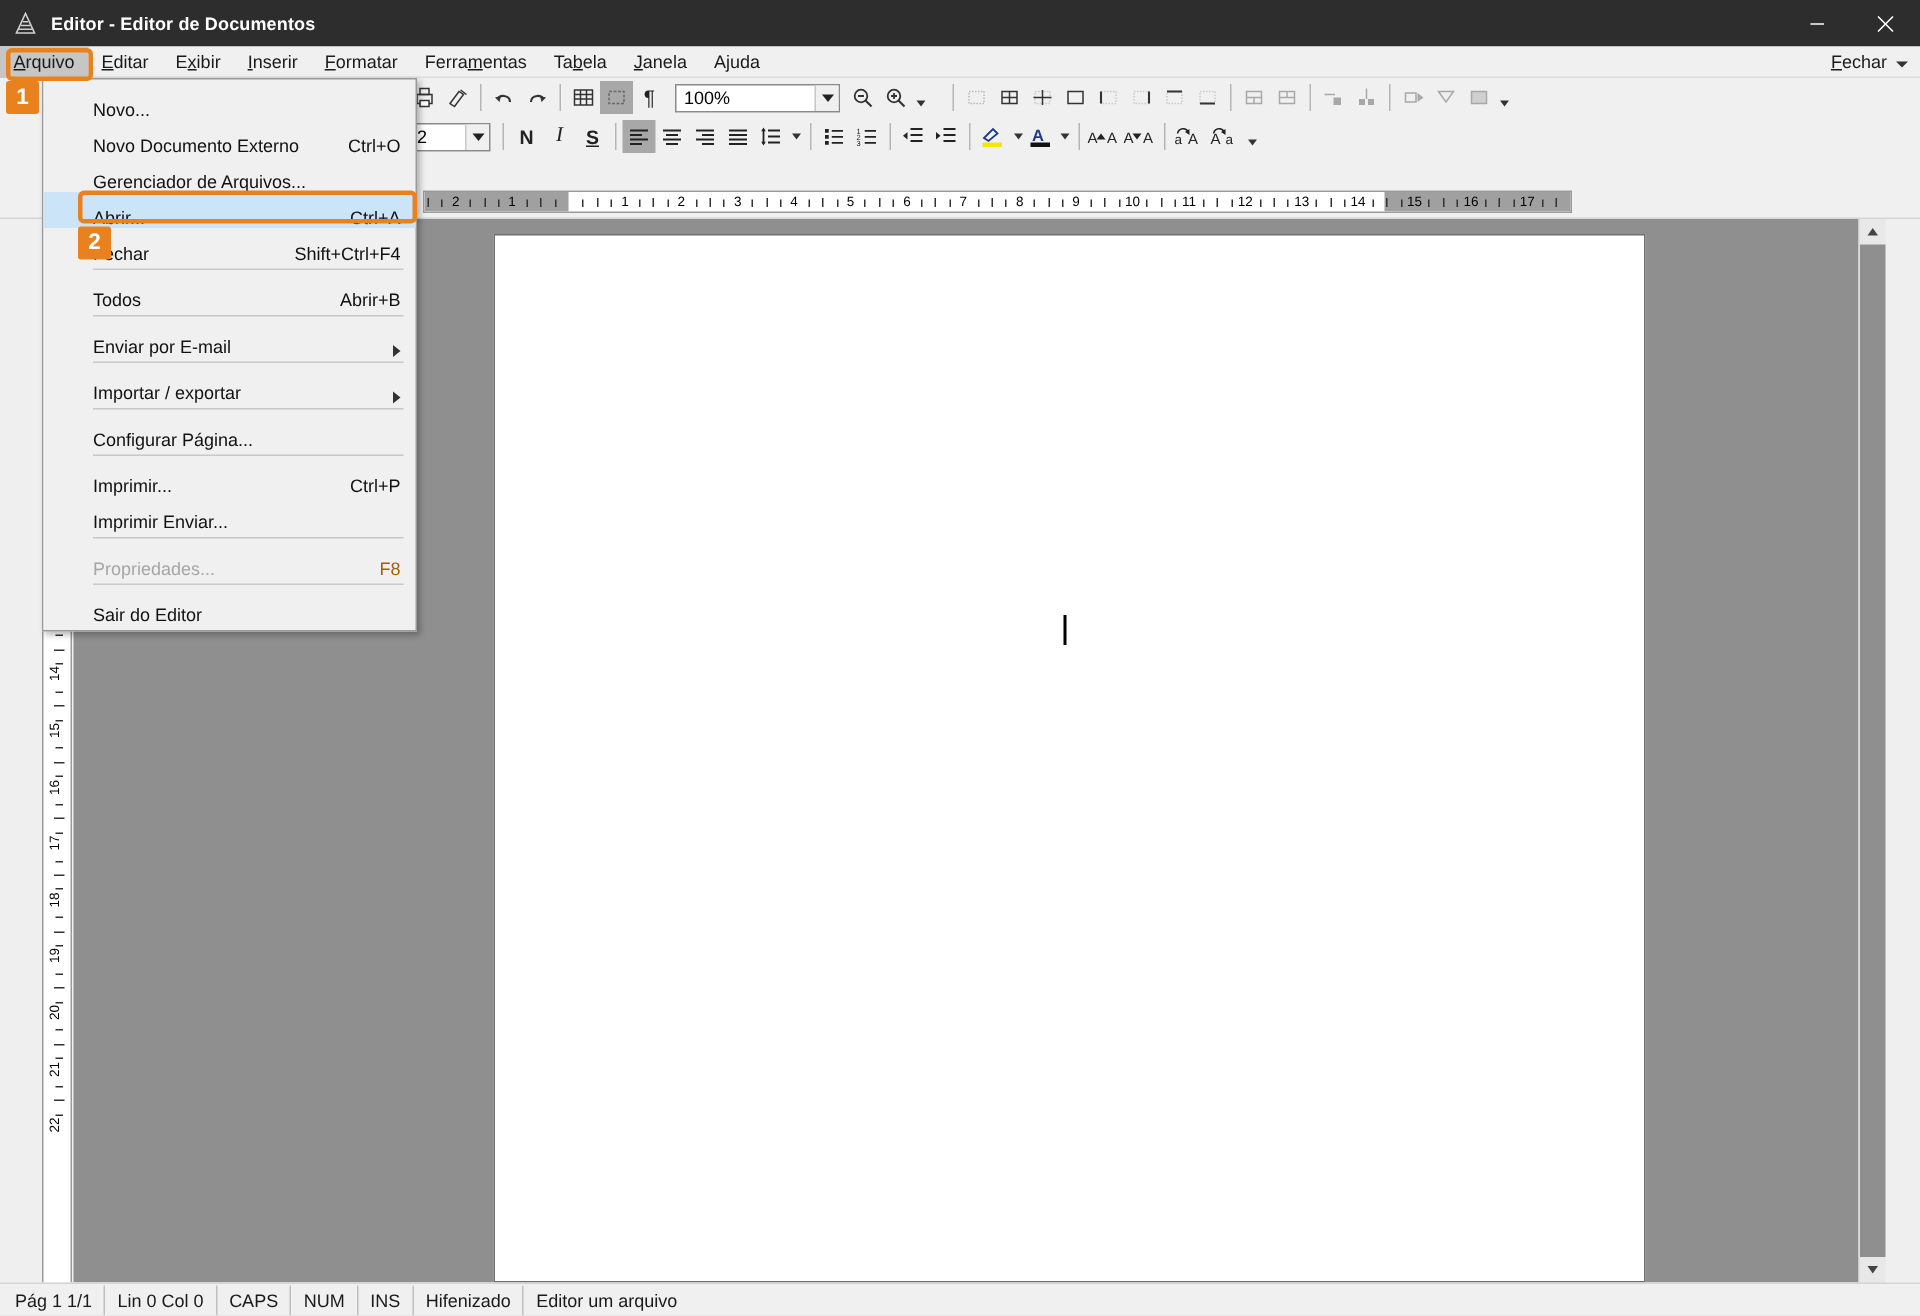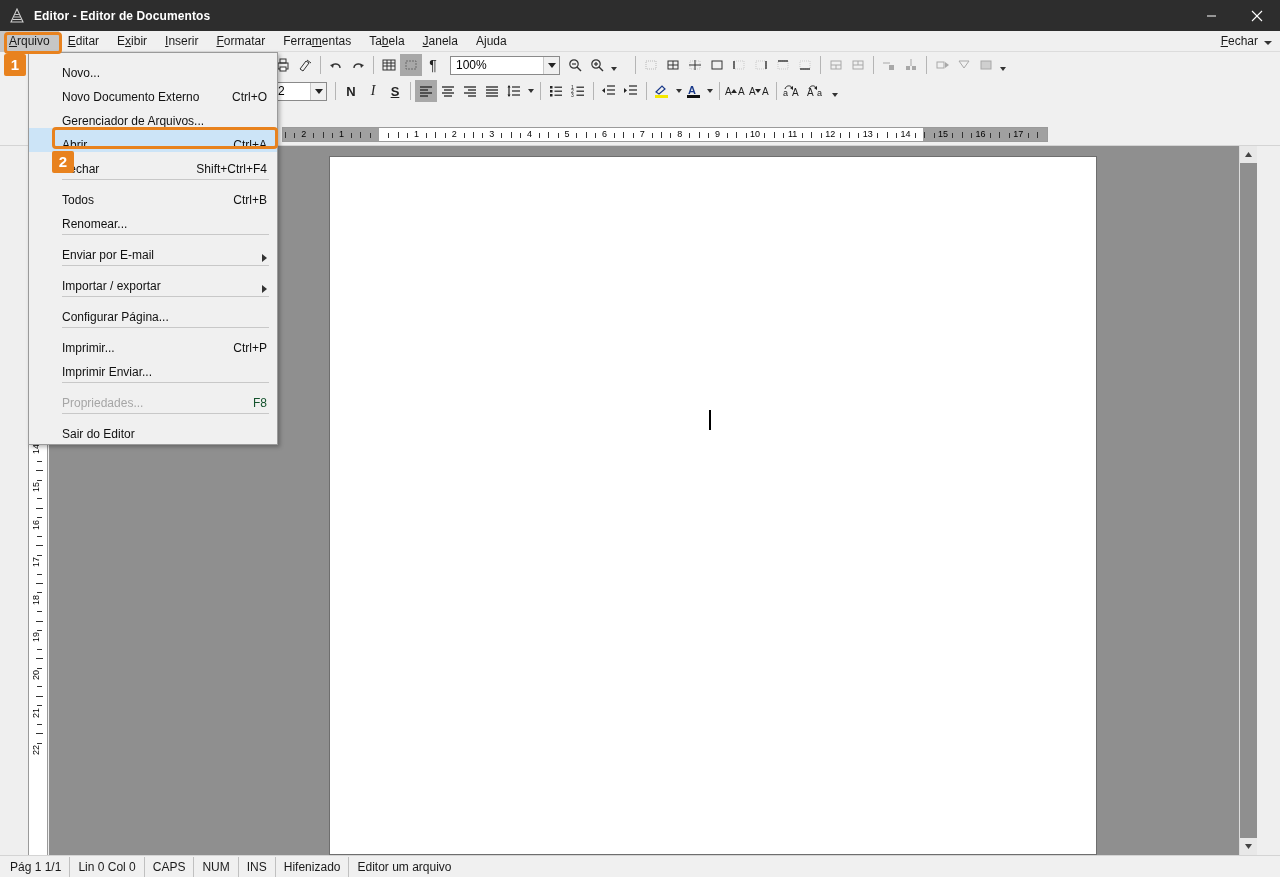--- a/index.html
+++ b/index.html
@@ -164,21 +164,21 @@
     z-index: 40;
   }
   .mrow {
     position:relative; height:24px; display:flex; align-items:flex-end;
     font-size:12px; color:#111; padding-left:33px; padding-right:10px;
   }
   .mrow.sel { background:#cce4f7; }
   .mrow.dis { color:#a6a6a6; }
   .mlabel { flex:1; white-space:nowrap; }
   .mshort { font-size:12px; color:#111; white-space:nowrap; }
-  .mrow.dis .mshort { color:#14532d; }
+  .mrow.dis .mshort { color:#a16207; }
   .msub {
     width:0;height:0;border-top:4px solid transparent;border-bottom:4px solid transparent;
     border-left:5px solid #333; margin-left:8px;
   }
   .msep { height:1px; background:#c8c8c8; margin:3px 8px 3px 33px; }
   #menu-gutter {
     position:absolute; left:0; top:0; width:28px; bottom:0; background:#f0f0f0;
   }
 
   
@@ -805,24 +805,21 @@
           <span class="mlabel">Abrir...</span>
           <span class="mshort">Ctrl+A</span>
         </div>
         <div class="mrow">
           <span class="mlabel">Fechar</span>
           <span class="mshort">Shift+Ctrl+F4</span>
         </div>
         <div class="msep"></div>
         <div class="mrow">
           <span class="mlabel">Todos</span>
-          <span class="mshort">Ctrl+B</span>
-        </div>
-        <div class="mrow">
-          <span class="mlabel">Renomear...</span>
+          <span class="mshort">Abrir+B</span>
         </div>
         <div class="msep"></div>
         <div class="mrow">
           <span class="mlabel">Enviar por E-mail</span>
           <span class="msub"></span>
         </div>
         <div class="msep"></div>
         <div class="mrow">
           <span class="mlabel">Importar / exportar</span>
           <span class="msub"></span>

